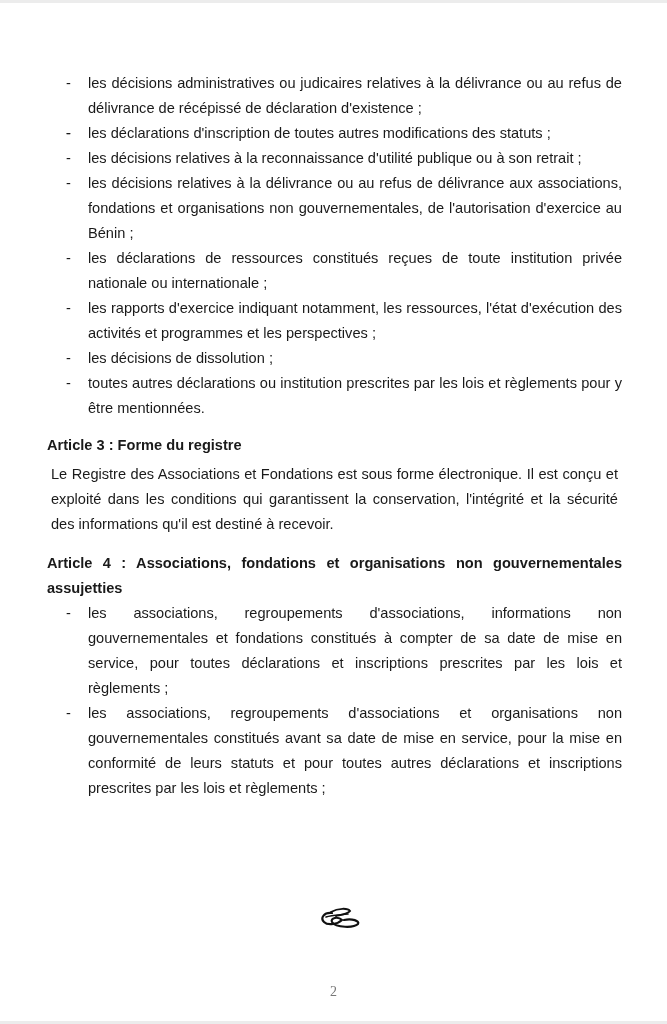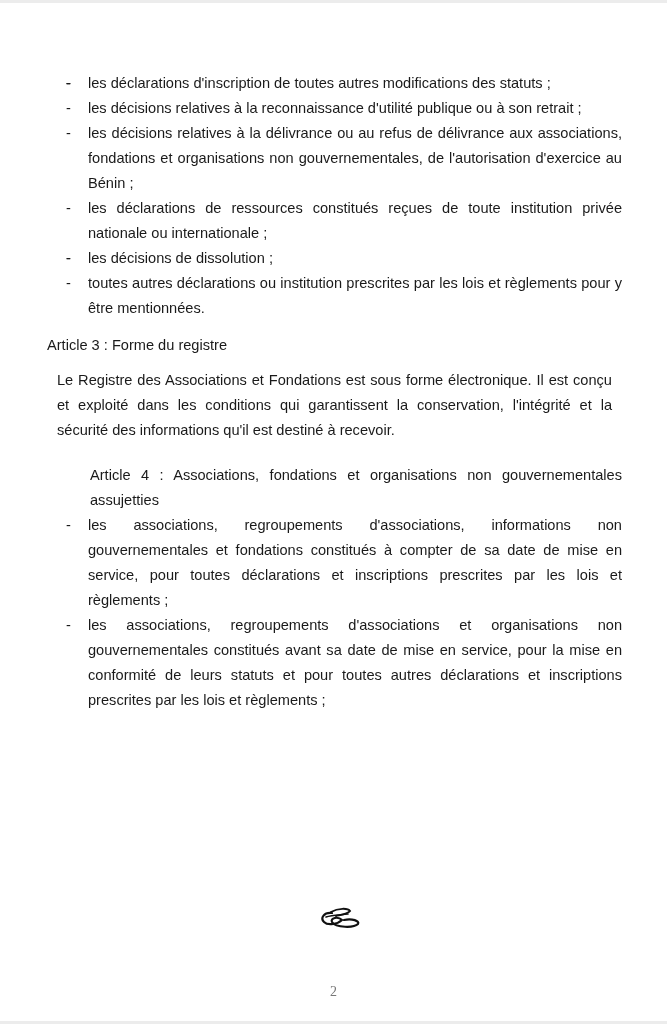--- a/index.html
+++ b/index.html
@@ -40,31 +40,30 @@
       position: relative;
       padding-left: 41px;
       text-align: justify;
     }
     ul.dash-list li .dash {
       position: absolute;
       left: 19px;
       top: 0;
     }
     .article-title {
-      font-weight: normal;
+      font-weight: bold;
       margin: 0;
       text-align: justify;
       text-align-last: left;
     }
     .article-title.spread {
       word-spacing: 0;
-      margin-left: 43px;
     }
     .para {
-      margin: 10px;
+      margin: 4px;
       text-align: justify;
     }
     .gap-article3 { height: 12px; }
     .gap-article4 { height: 10px; }
     .signature {
       position: absolute;
       left: 318px;
       top: 906px;
       width: 44px;
       height: 26px;
@@ -80,27 +79,27 @@
       color: #777777;
     }
   </style>
 </head>
 <body>
 
 <div class="page-edge-top"></div>
 
 <div class="content">
   <ul class="dash-list">
-    <li><span class="dash">-</span></li>
+    <li><span class="dash">-</span><span>les décisions administratives ou judicaires relatives à la délivrance ou au refus de délivrance de récépissé de déclaration d'existence ;</span></li>
     <li><span class="dash">-</span></li>
     <li><span class="dash">-</span><span>les déclarations d'inscription de toutes autres modifications des statuts ;</span></li>
     <li><span class="dash">-</span><span>les décisions relatives à la reconnaissance d'utilité publique ou à son retrait ;</span></li>
     <li><span class="dash">-</span><span>les décisions relatives à la délivrance ou au refus de délivrance aux associations, fondations et organisations non gouvernementales, de l'autorisation d'exercice au Bénin ;</span></li>
     <li><span class="dash">-</span><span>les déclarations de ressources constitués reçues de toute institution privée nationale ou internationale ;</span></li>
-    <li><span class="dash">-</span></li>
+    <li><span class="dash">-</span><span>les rapports d'exercice indiquant notamment, les ressources, l'état d'exécution des activités et programmes et les perspectives ;</span></li>
     <li><span class="dash">-</span><span>les décisions de dissolution ;</span></li>
     <li><span class="dash">-</span><span>toutes autres déclarations ou institution prescrites par les lois et règlements pour y être mentionnées.</span></li>
   </ul>
 
   <div class="gap-article3"></div>
 
   <section>
     <p class="article-title">Article 3 : Forme du registre</p>
     <p class="para">Le Registre des Associations et Fondations est sous forme électronique. Il est conçu et exploité dans les conditions qui garantissent la conservation, l'intégrité et la sécurité des informations qu'il est destiné à recevoir.</p>
   </section>

